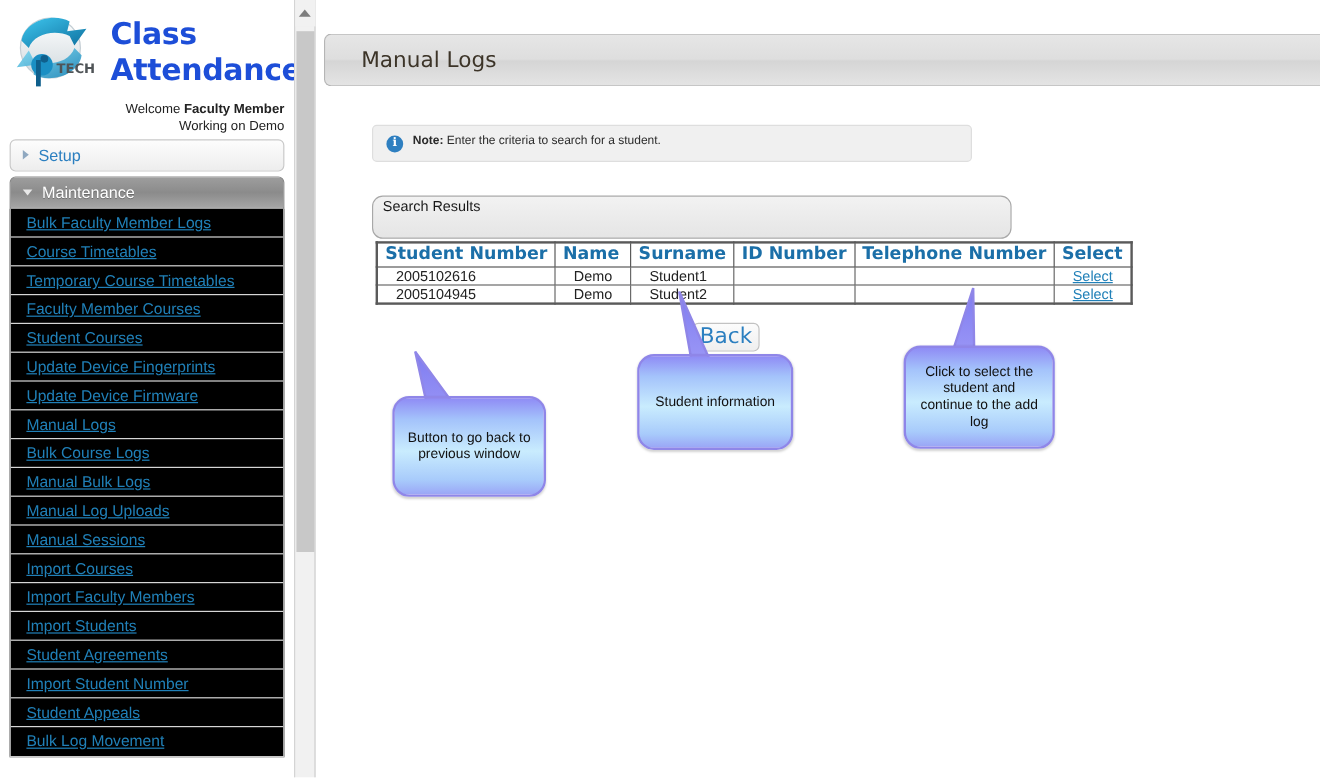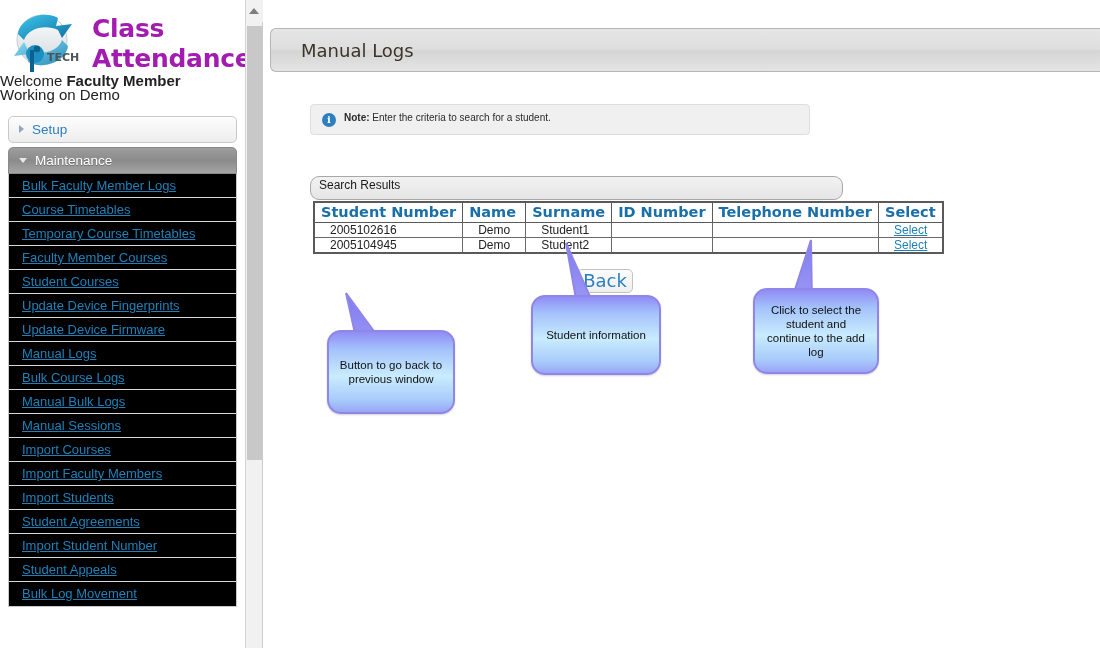--- a/index.html
+++ b/index.html
@@ -35,29 +35,29 @@
     position: absolute;
     left: 92px; top: 14px;
     width: 148px;
     text-align: left;
   }
   .brand-line {
     font-family: "DejaVu Sans", sans-serif;
     font-weight: bold;
     font-size: 25px;
     line-height: 30px;
-    color: #a21caf;
+    color: #1d4ed8;
     letter-spacing: -0.3px;
   }
   .welcome {
     position: absolute;
-    left: 0; top: 74px;
+    left: 0; top: 84px;
     width: 237px;
-    text-align: left;
-    font-size: 15px;
+    text-align: right;
+    font-size: 11px;
     line-height: 14px;
     color: #222;
   }
   .welcome b { font-weight: bold; }
 
   .accordion { margin: 6px 8px 0 8px; }
 
   .acc-head {
     height: 27px;
     line-height: 26px;
@@ -197,22 +197,22 @@
   #note-text {
     position: absolute;
     left: 33px; top: 7px;
     font-size: 10px;
     color: #2b2b2b;
   }
   #note-text b { font-weight: bold; }
 
   #results-bar {
     position: absolute;
-    left: 45px; top: 176px;
-    width: 533px; height: 24px;
+    left: 45px; top: 163px;
+    width: 533px; height: 36px;
     background: linear-gradient(to bottom, #f2f2f2 0%, #e5e5e5 100%);
     border: 1px solid #a8a8a8;
     border-radius: 9px;
   }
   #results-bar span {
     position: absolute;
     left: 8px; top: 1px;
     font-size: 12px;
     color: #1a1a1a;
     font-weight: 500;
@@ -357,20 +357,21 @@
         <div class="menu-item"><span>Bulk Faculty Member Logs</span></div>
         <div class="menu-item"><span>Course Timetables</span></div>
         <div class="menu-item"><span>Temporary Course Timetables</span></div>
         <div class="menu-item"><span>Faculty Member Courses</span></div>
         <div class="menu-item"><span>Student Courses</span></div>
         <div class="menu-item"><span>Update Device Fingerprints</span></div>
         <div class="menu-item"><span>Update Device Firmware</span></div>
         <div class="menu-item"><span>Manual Logs</span></div>
         <div class="menu-item"><span>Bulk Course Logs</span></div>
         <div class="menu-item"><span>Manual Bulk Logs</span></div>
+        <div class="menu-item"><span>Manual Log Uploads</span></div>
         <div class="menu-item"><span>Manual Sessions</span></div>
         <div class="menu-item"><span>Import Courses</span></div>
         <div class="menu-item"><span>Import Faculty Members</span></div>
         <div class="menu-item"><span>Import Students</span></div>
         <div class="menu-item"><span>Student Agreements</span></div>
         <div class="menu-item"><span>Import Student Number</span></div>
         <div class="menu-item"><span>Student Appeals</span></div>
         <div class="menu-item"><span>Bulk Log Movement</span></div>
       </div>
     </div>

